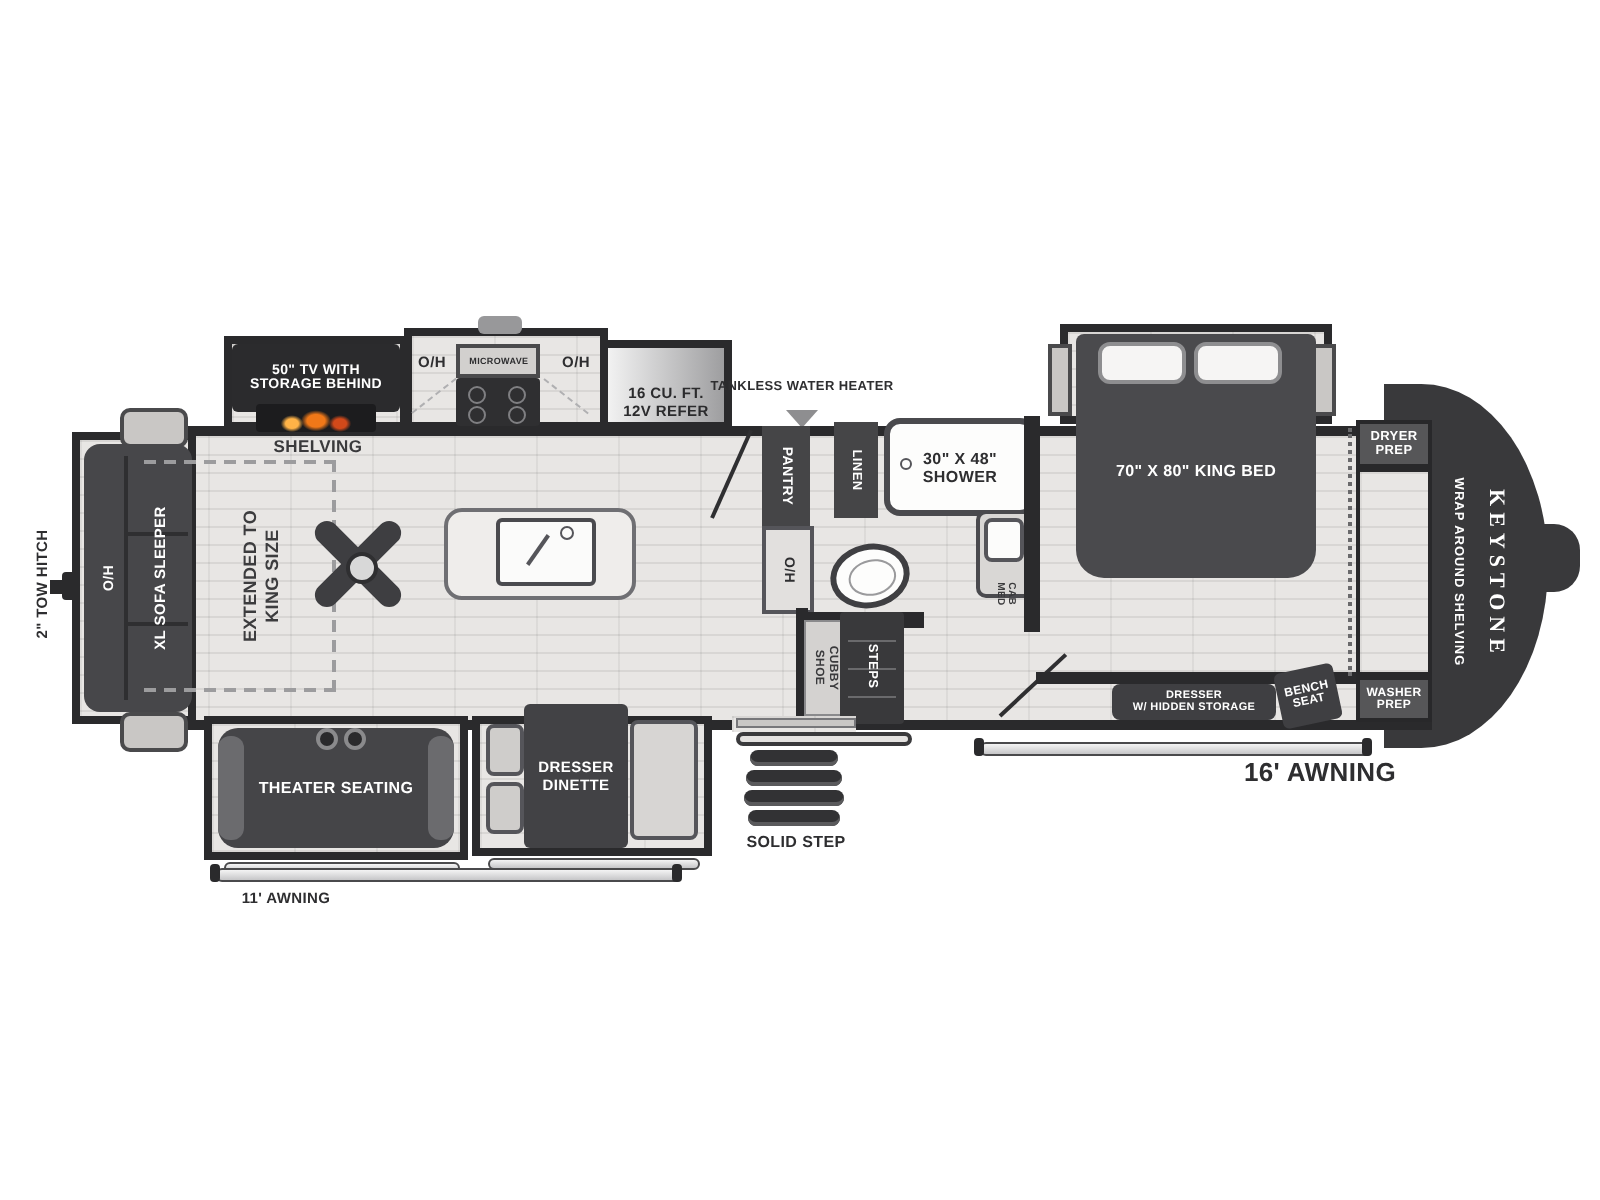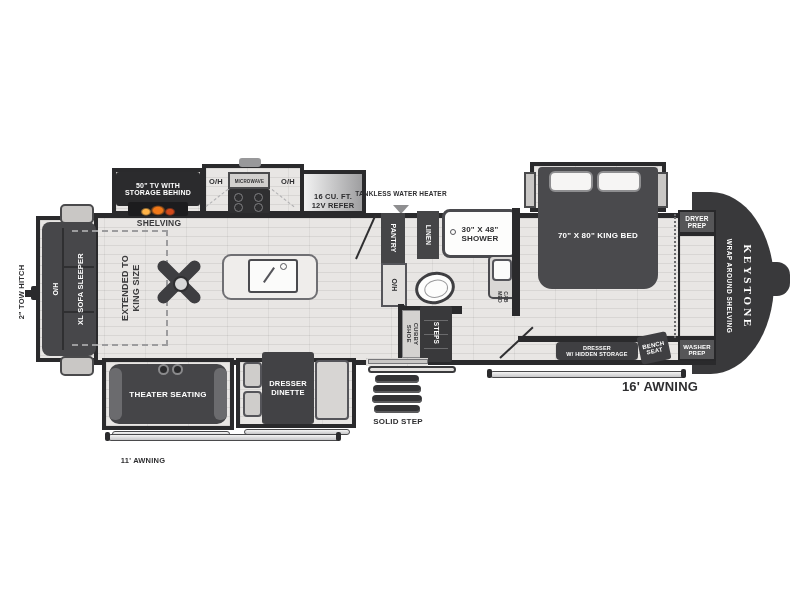--- a/index.html
+++ b/index.html
@@ -202,20 +202,20 @@
   <div class="abs" style="left:368px;top:366px;width:88px;height:7px;background:#e4e2e0;border:2px solid #3a3a3c;border-radius:4px;box-sizing:border-box;"></div>
   <div class="abs" style="left:375px;top:375px;width:44px;height:8px;background:#323234;border-radius:4px;box-shadow:inset 0 -2px 0 #5a5a5c;"></div>
   <div class="abs" style="left:373px;top:385px;width:48px;height:8px;background:#323234;border-radius:4px;box-shadow:inset 0 -2px 0 #5a5a5c;"></div>
   <div class="abs" style="left:372px;top:395px;width:50px;height:8px;background:#323234;border-radius:4px;box-shadow:inset 0 -2px 0 #5a5a5c;"></div>
   <div class="abs" style="left:374px;top:405px;width:46px;height:8px;background:#323234;border-radius:4px;box-shadow:inset 0 -2px 0 #5a5a5c;"></div>
   <div class="abs lbl ctr" style="left:398px;top:421px;font-size:8px;">SOLID STEP</div>
 
   <div class="abs trim" style="left:108px;top:434px;width:230px;height:5px;"></div>
   <div class="abs wall" style="left:105px;top:432px;width:5px;height:9px;border-radius:2px;"></div>
   <div class="abs wall" style="left:336px;top:432px;width:5px;height:9px;border-radius:2px;"></div>
-  <div class="abs lbl ctr" style="left:143px;top:460px;font-size:7.5px;">11' AWNING</div>
+  <div class="abs lbl ctr" style="left:143px;top:449px;font-size:7.5px;">11' AWNING</div>
   <div class="abs trim" style="left:490px;top:371px;width:194px;height:5px;"></div>
   <div class="abs wall" style="left:487px;top:369px;width:5px;height:9px;border-radius:2px;"></div>
   <div class="abs wall" style="left:681px;top:369px;width:5px;height:9px;border-radius:2px;"></div>
   <div class="abs lbl ctr" style="left:660px;top:386px;font-size:13px;">16' AWNING</div>
 
 
 </div>
 
 </body></html>

